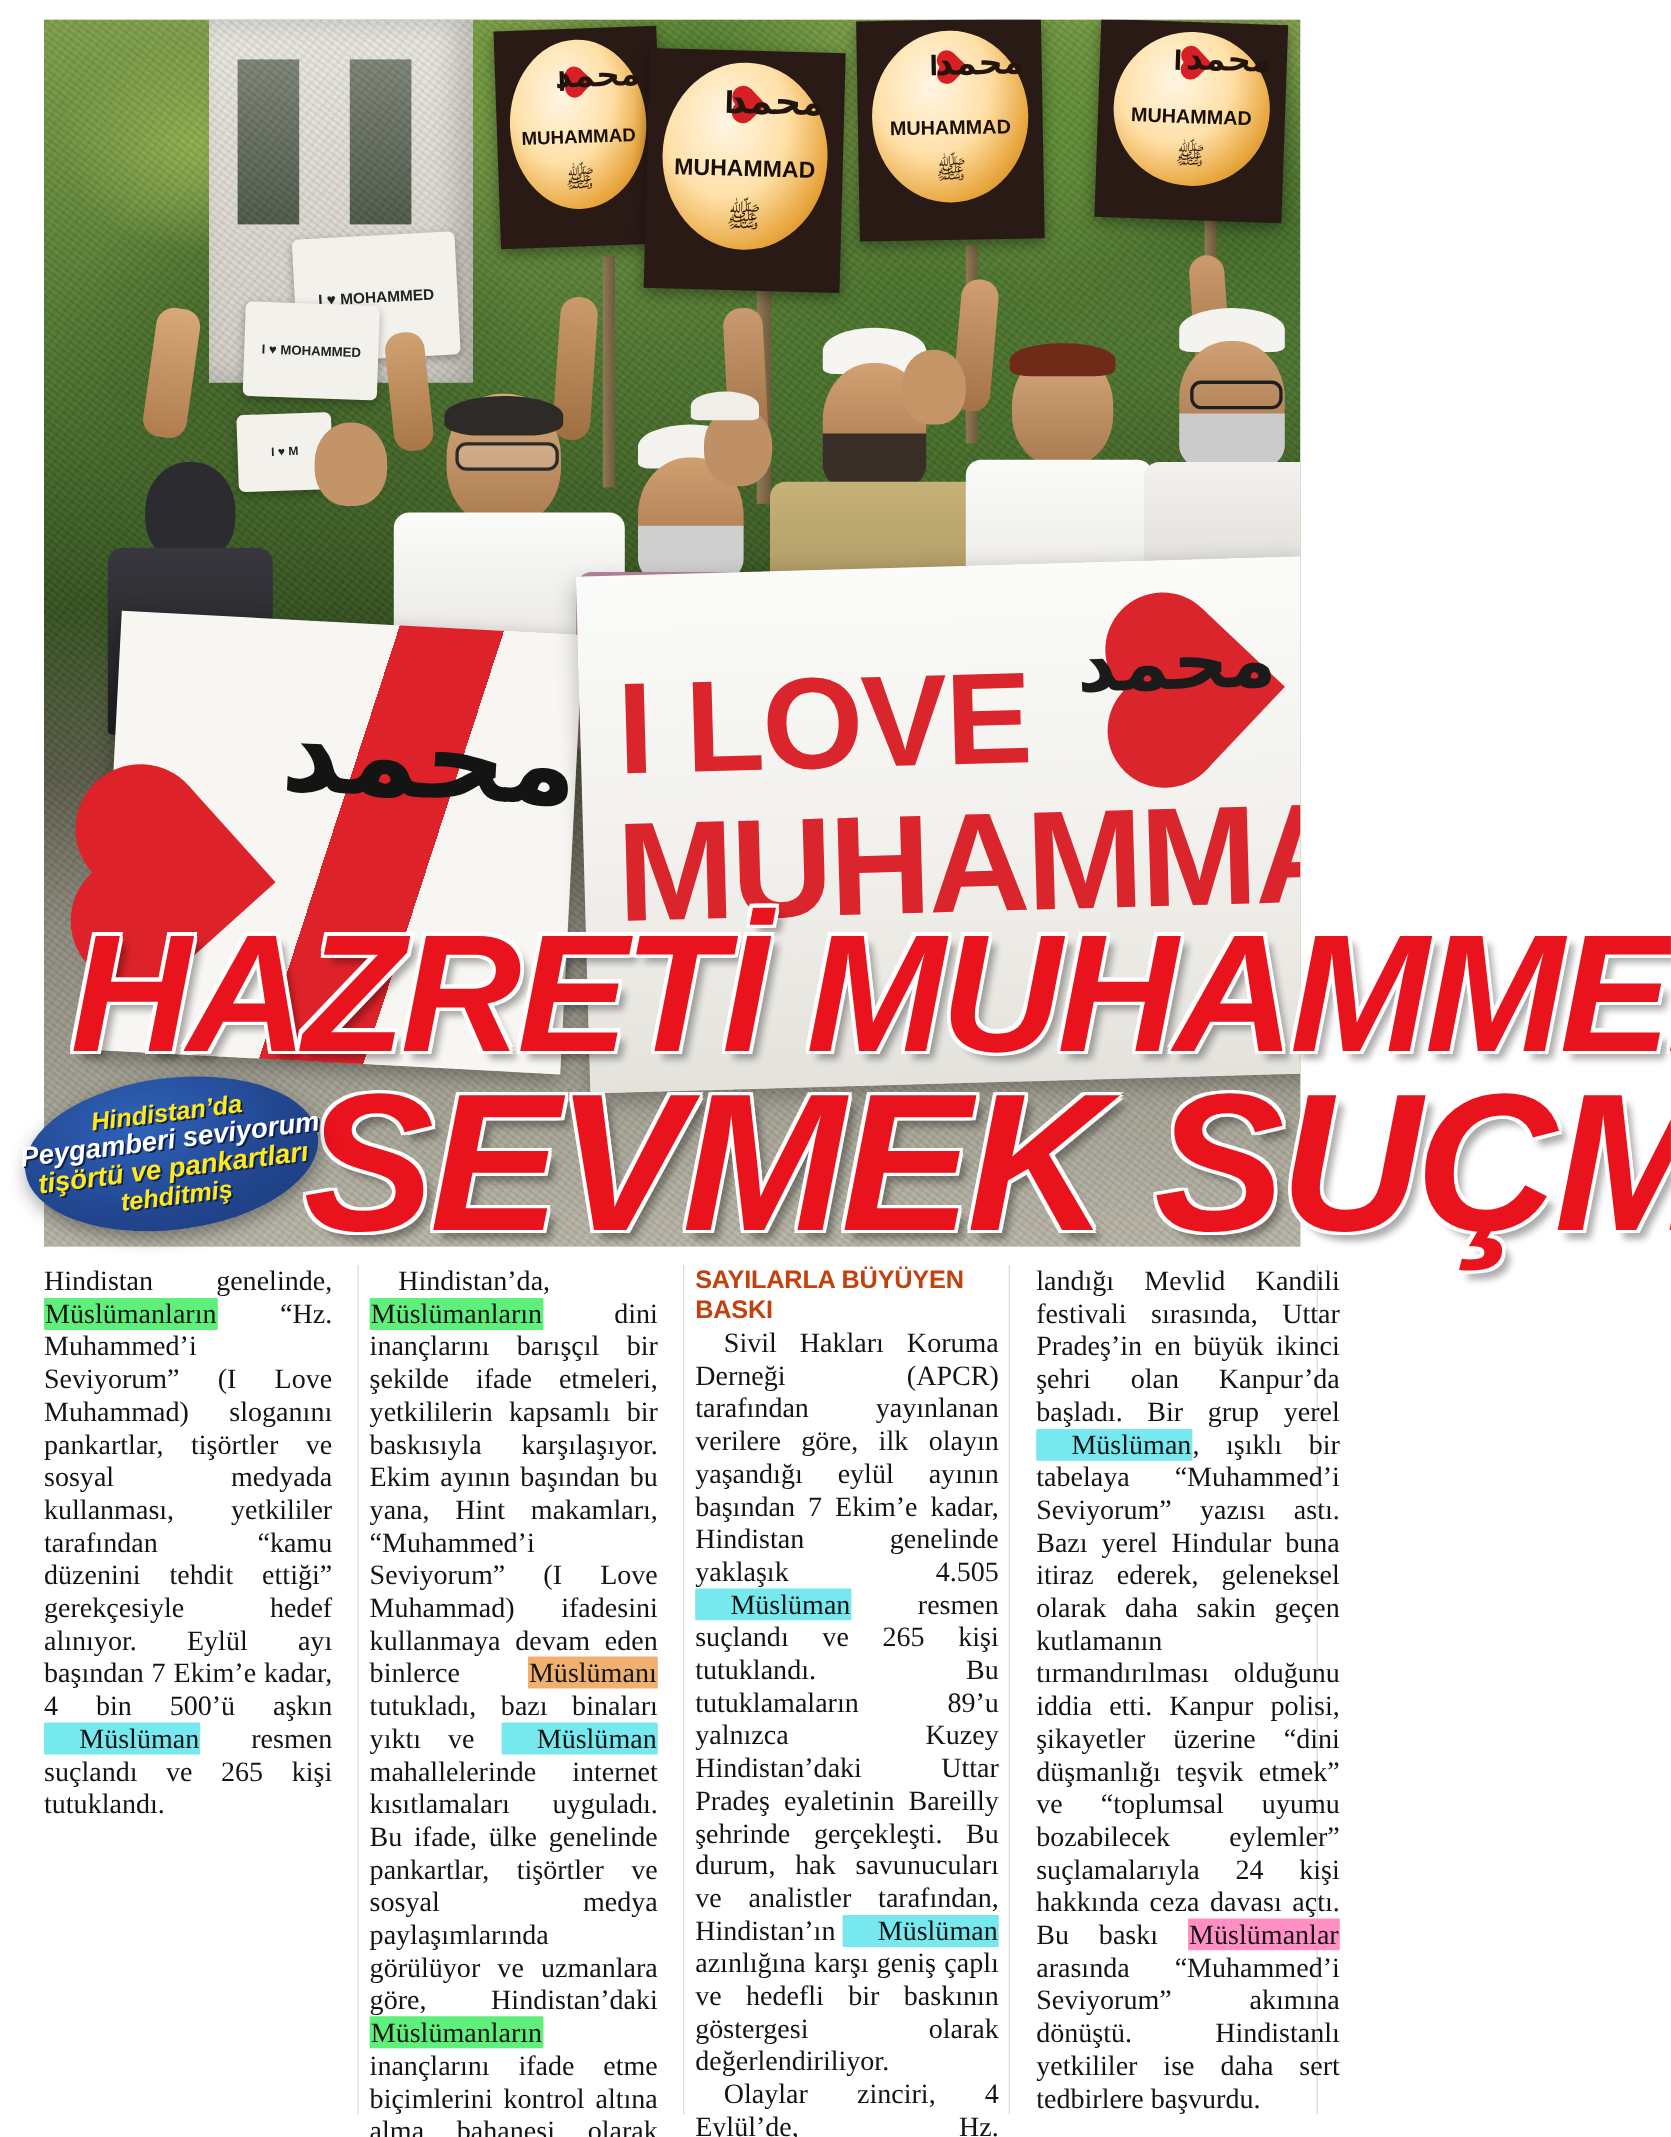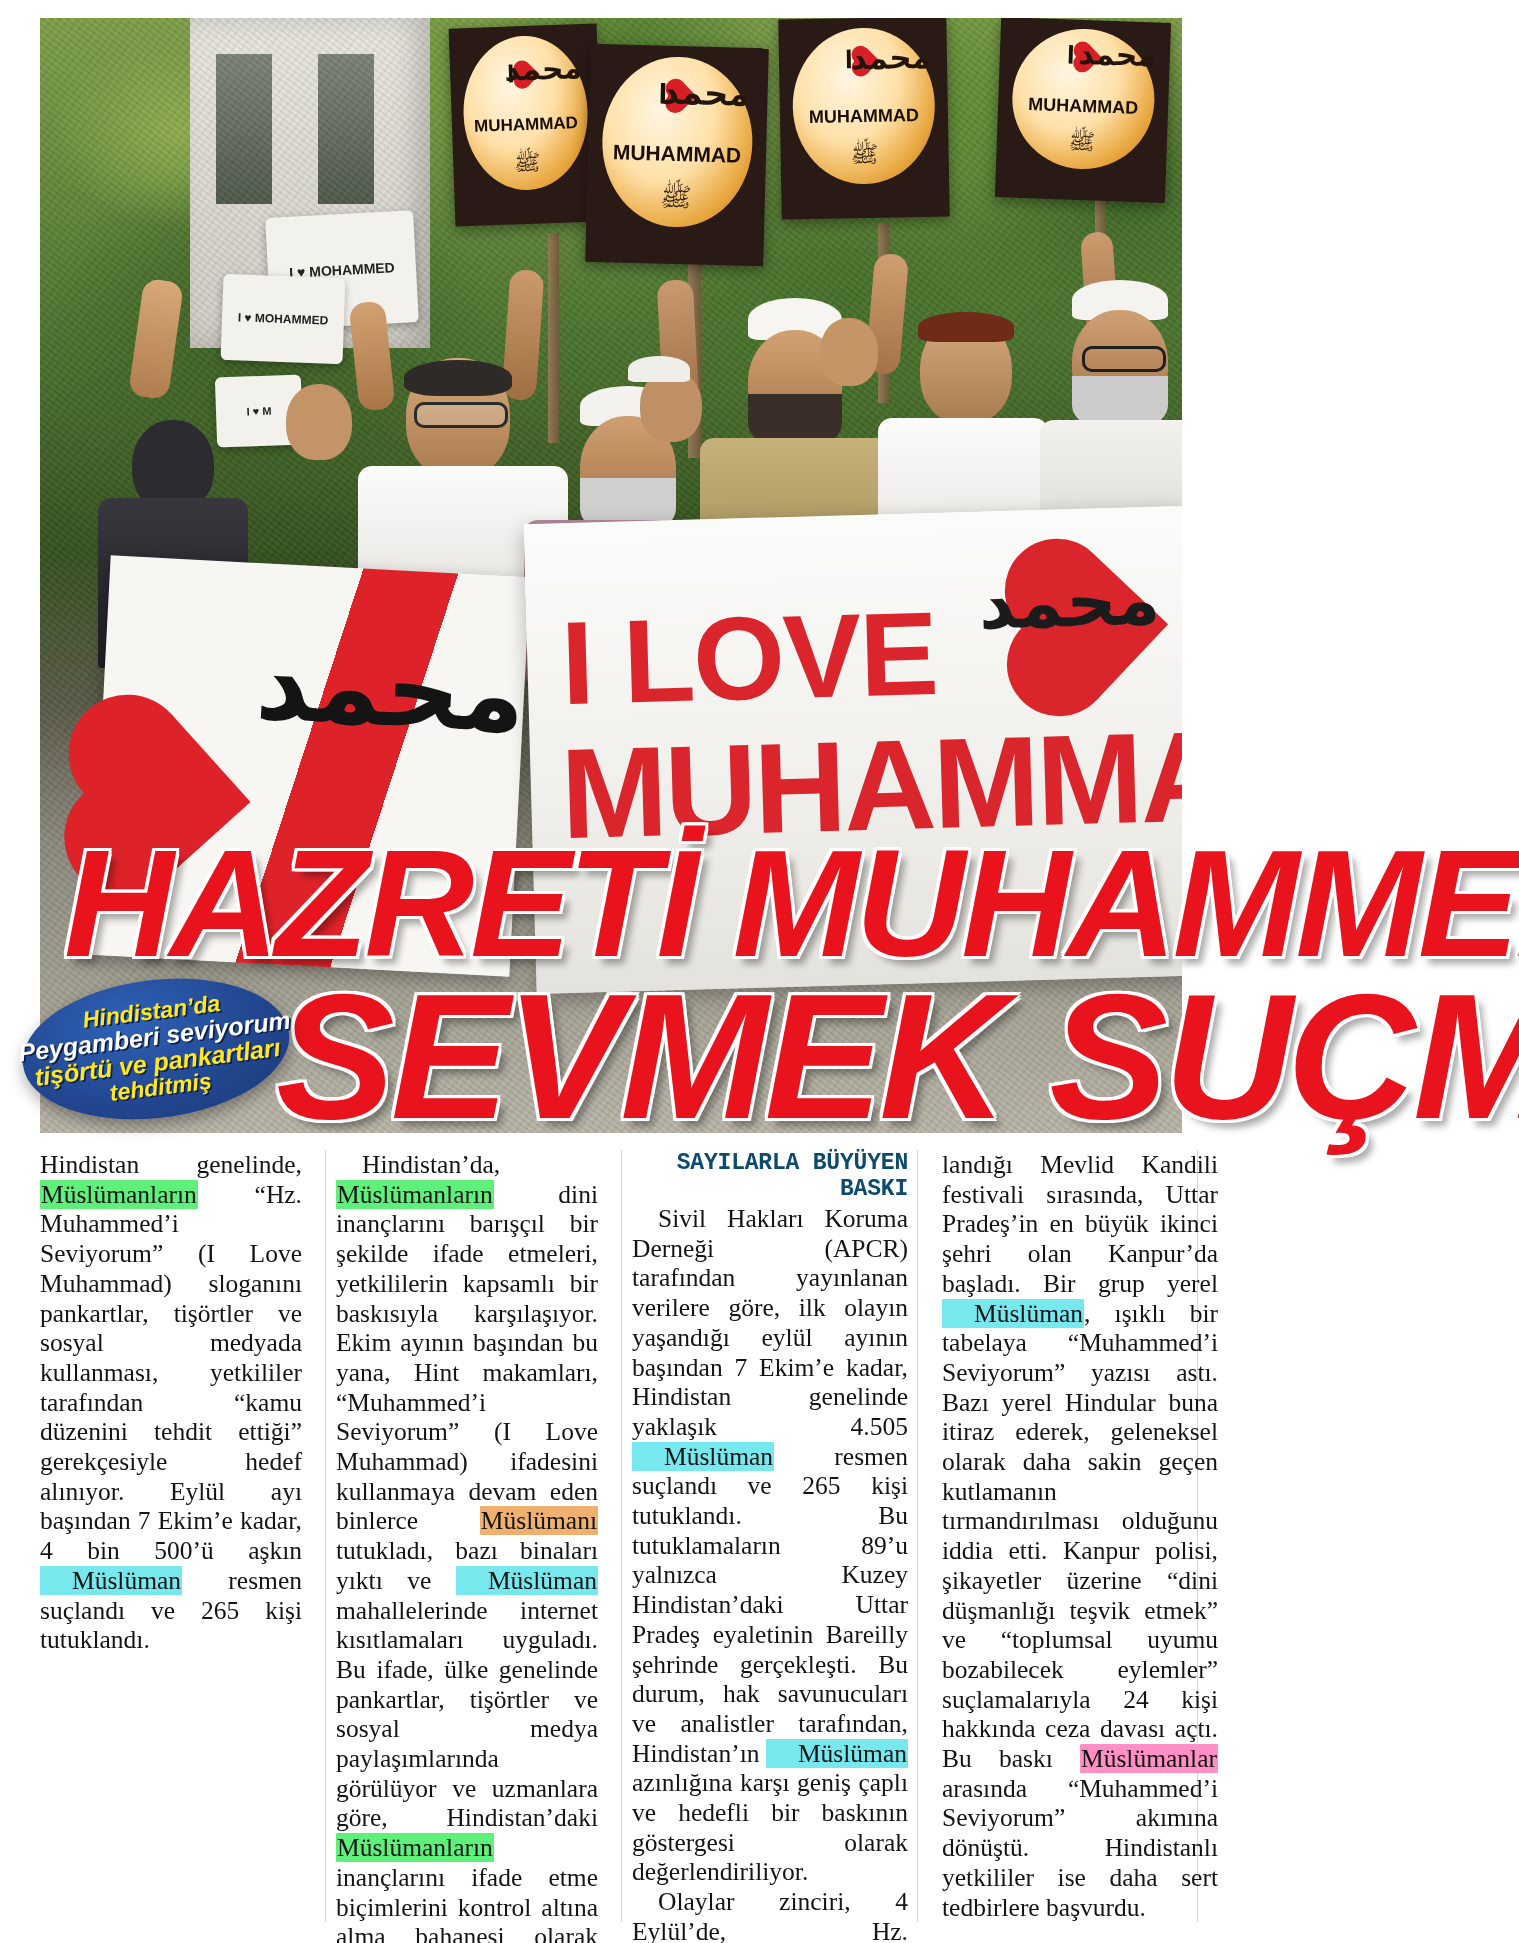--- a/index.html
+++ b/index.html
@@ -196,23 +196,23 @@
   .col p{
     margin:0;
     font-family:"Liberation Serif", serif;
     font-size:25.5px;line-height:1.165;
     text-align:justify;
     -webkit-hyphens:none;hyphens:none;
     color:#141414;
   }
   .col p.ind{text-indent:26px;}
   .subhead{
-    font-family:Liberation Mono, monospace;
-    font-weight:bold;font-size:23px;text-align:right;
-    margin:0 0 2px 0;color:#0c4a6e;letter-spacing:-.2px;
+    font-family:Liberation Sans, sans-serif;
+    font-weight:bold;font-size:23px;text-align:left;
+    margin:0 0 2px 0;color:#c2410c;letter-spacing:-.2px;
   }
   mark{padding:0 1px;border-radius:1px;color:#141414;}
   mark.g{background:#5ef07a;}
   mark.c{background:#76e8ee;padding-left:32px;}
   mark.o{background:#f0b070;}
   mark.p{background:#ff8fc4;margin-top:32px;}
 
   .col3,.col4{width:276px;}
   .divider{
     position:absolute;top:1150px;width:1px;height:772px;background:#d8d8d8;

